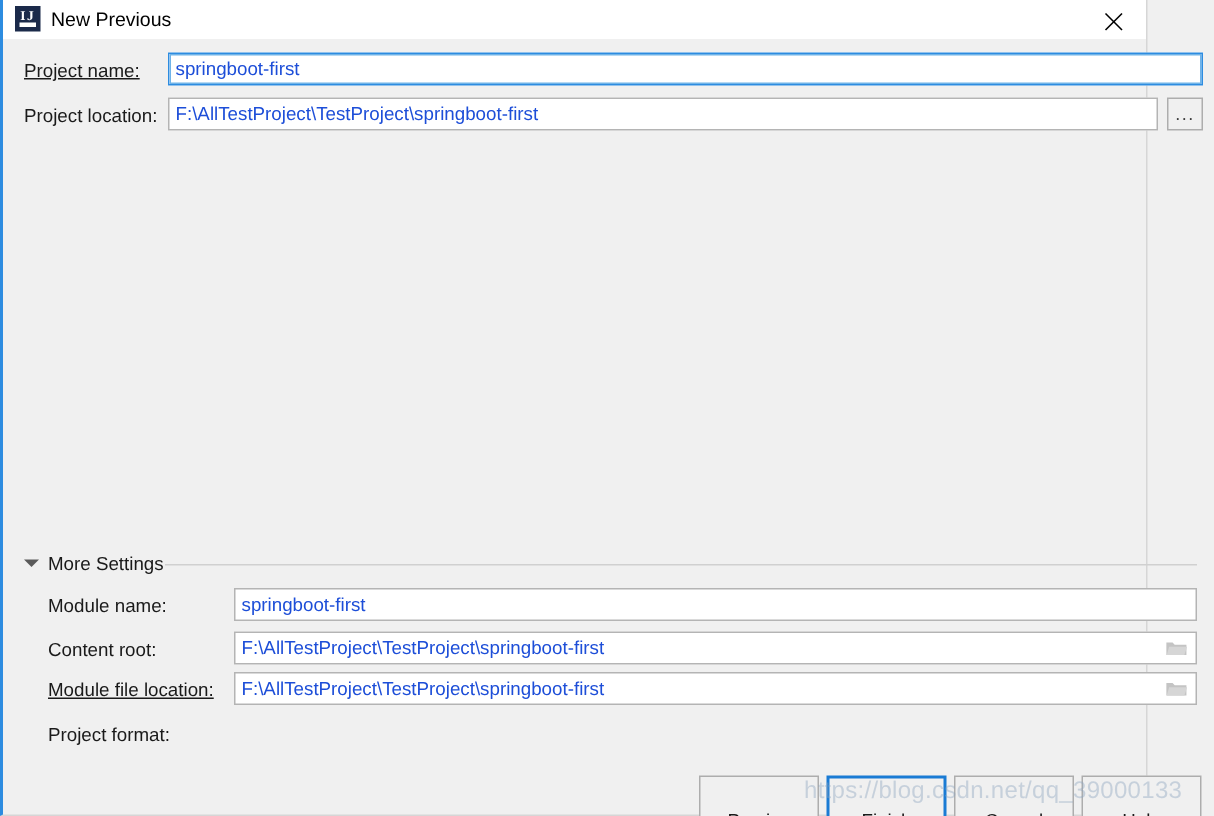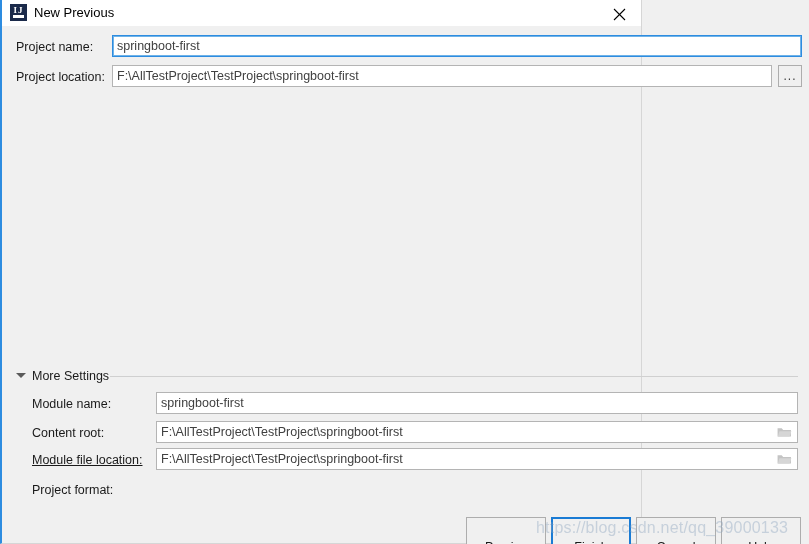--- a/index.html
+++ b/index.html
@@ -14,21 +14,21 @@
     font-size: 12px;
     color: #1a1a1a;
     overflow: hidden;
     position: relative;
   }
 
   
   #window {
     position: absolute;
     left: 0; top: 0;
-    width: 642px;
+    width: 765px;
     height: 544px;
     background: #f0f0f0;
     border-left: 2px solid #2d8ce0;
     border-right: 1px solid #d6d6d6;
     border-bottom: 1px solid #d6d6d6;
     box-sizing: border-box;
   }
 
   #titlebar {
     position: absolute;
@@ -89,21 +89,21 @@
     line-height: 16px;
     white-space: nowrap;
   }
   .text-field {
     position: absolute;
     box-sizing: border-box;
     background: #ffffff;
     border: 1px solid #b4b4b4;
     font-family: "Liberation Sans", sans-serif;
     font-size: 12.5px;
-    color: #404040;
+    color: #1d4ed8;
     padding: 0 4px;
     line-height: 20px;
     white-space: nowrap;
     overflow: hidden;
   }
   .text-field.focused {
     border: 1px solid #2d8ce0;
     box-shadow: inset 0 0 0 1px #6fb3e8;
   }
 
@@ -234,21 +234,21 @@
     </span>
     <span id="title-text">New Previous</span>
     <div id="close-button">
       <svg width="13" height="13" viewBox="0 0 13 13">
         <line x1="1" y1="1" x2="12" y2="12" stroke="#000000" stroke-width="1.1"></line>
         <line x1="12" y1="1" x2="1" y2="12" stroke="#000000" stroke-width="1.1"></line>
       </svg>
     </div>
   </div>
 
-  <span class="field-label" style="left:14px; top:39px;">Project name:</span>
+  <span class="field-label" style="left:14px; top:39px;text-decoration:underline;">Project name:</span>
   <div class="text-field focused" style="left:110px; top:35px; width:690px; height:22px;">springboot-first</div>
 
   <span class="field-label" style="left:14px; top:69px;text-align:right;">Project location:</span>
   <div class="text-field" style="left:110px; top:65px; width:660px; height:22px;">F:\AllTestProject\TestProject\springboot-first</div>
   <div id="browse-button">
     <span class="dots">...</span>
   </div>
 
   <div id="more-settings-header">
     <span id="more-settings-triangle"></span>

